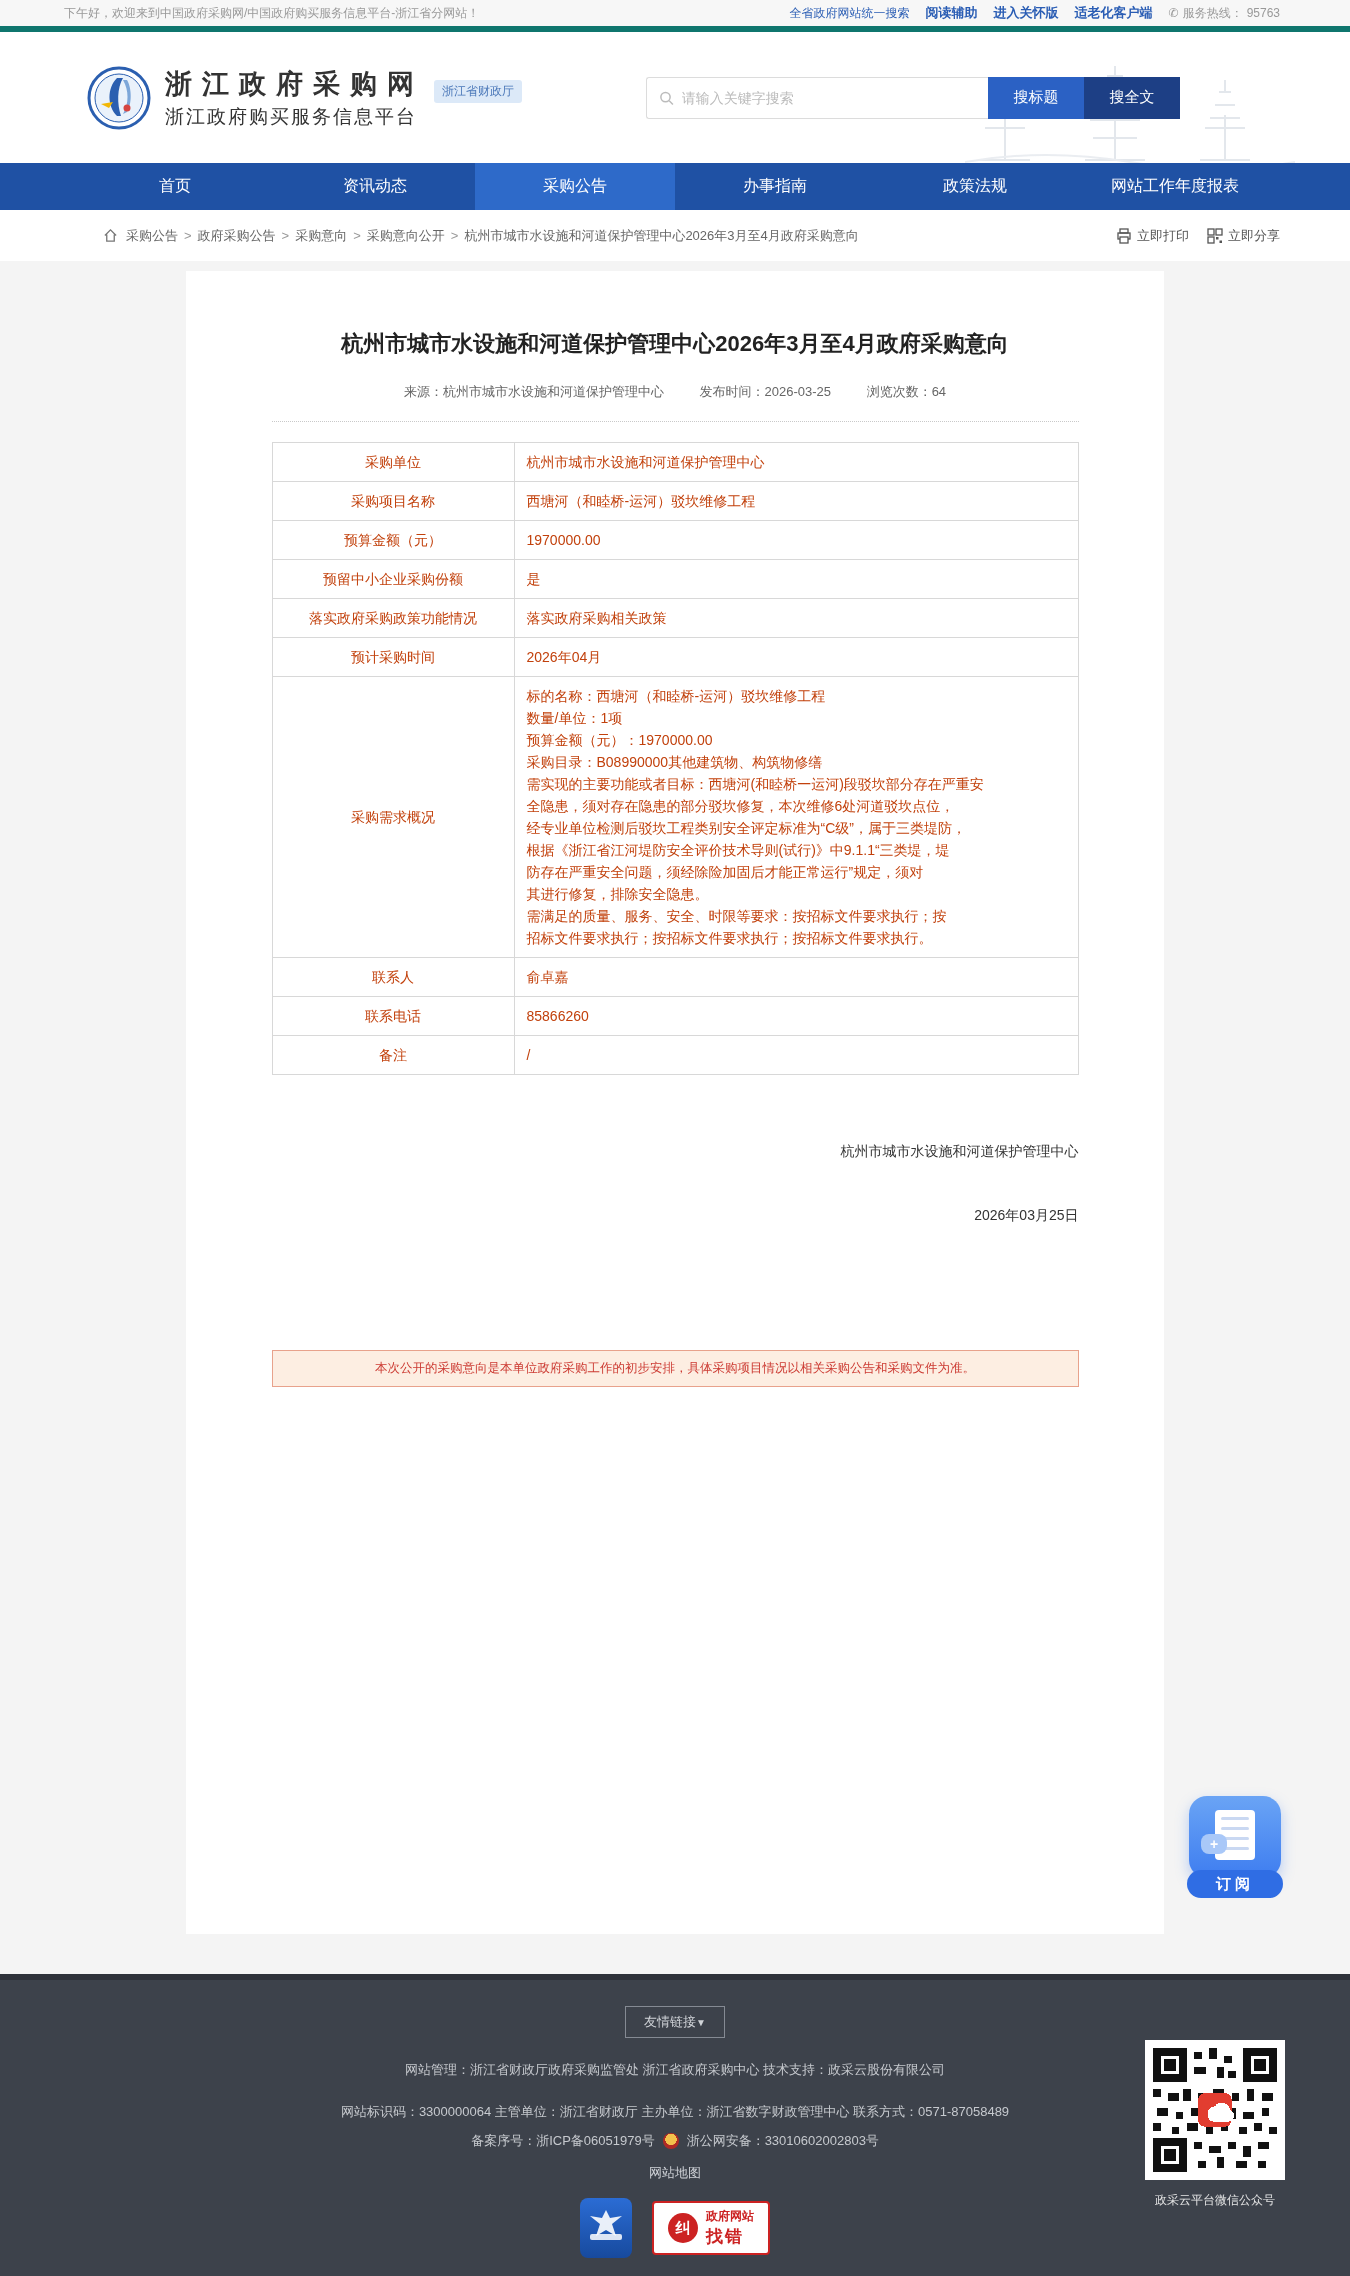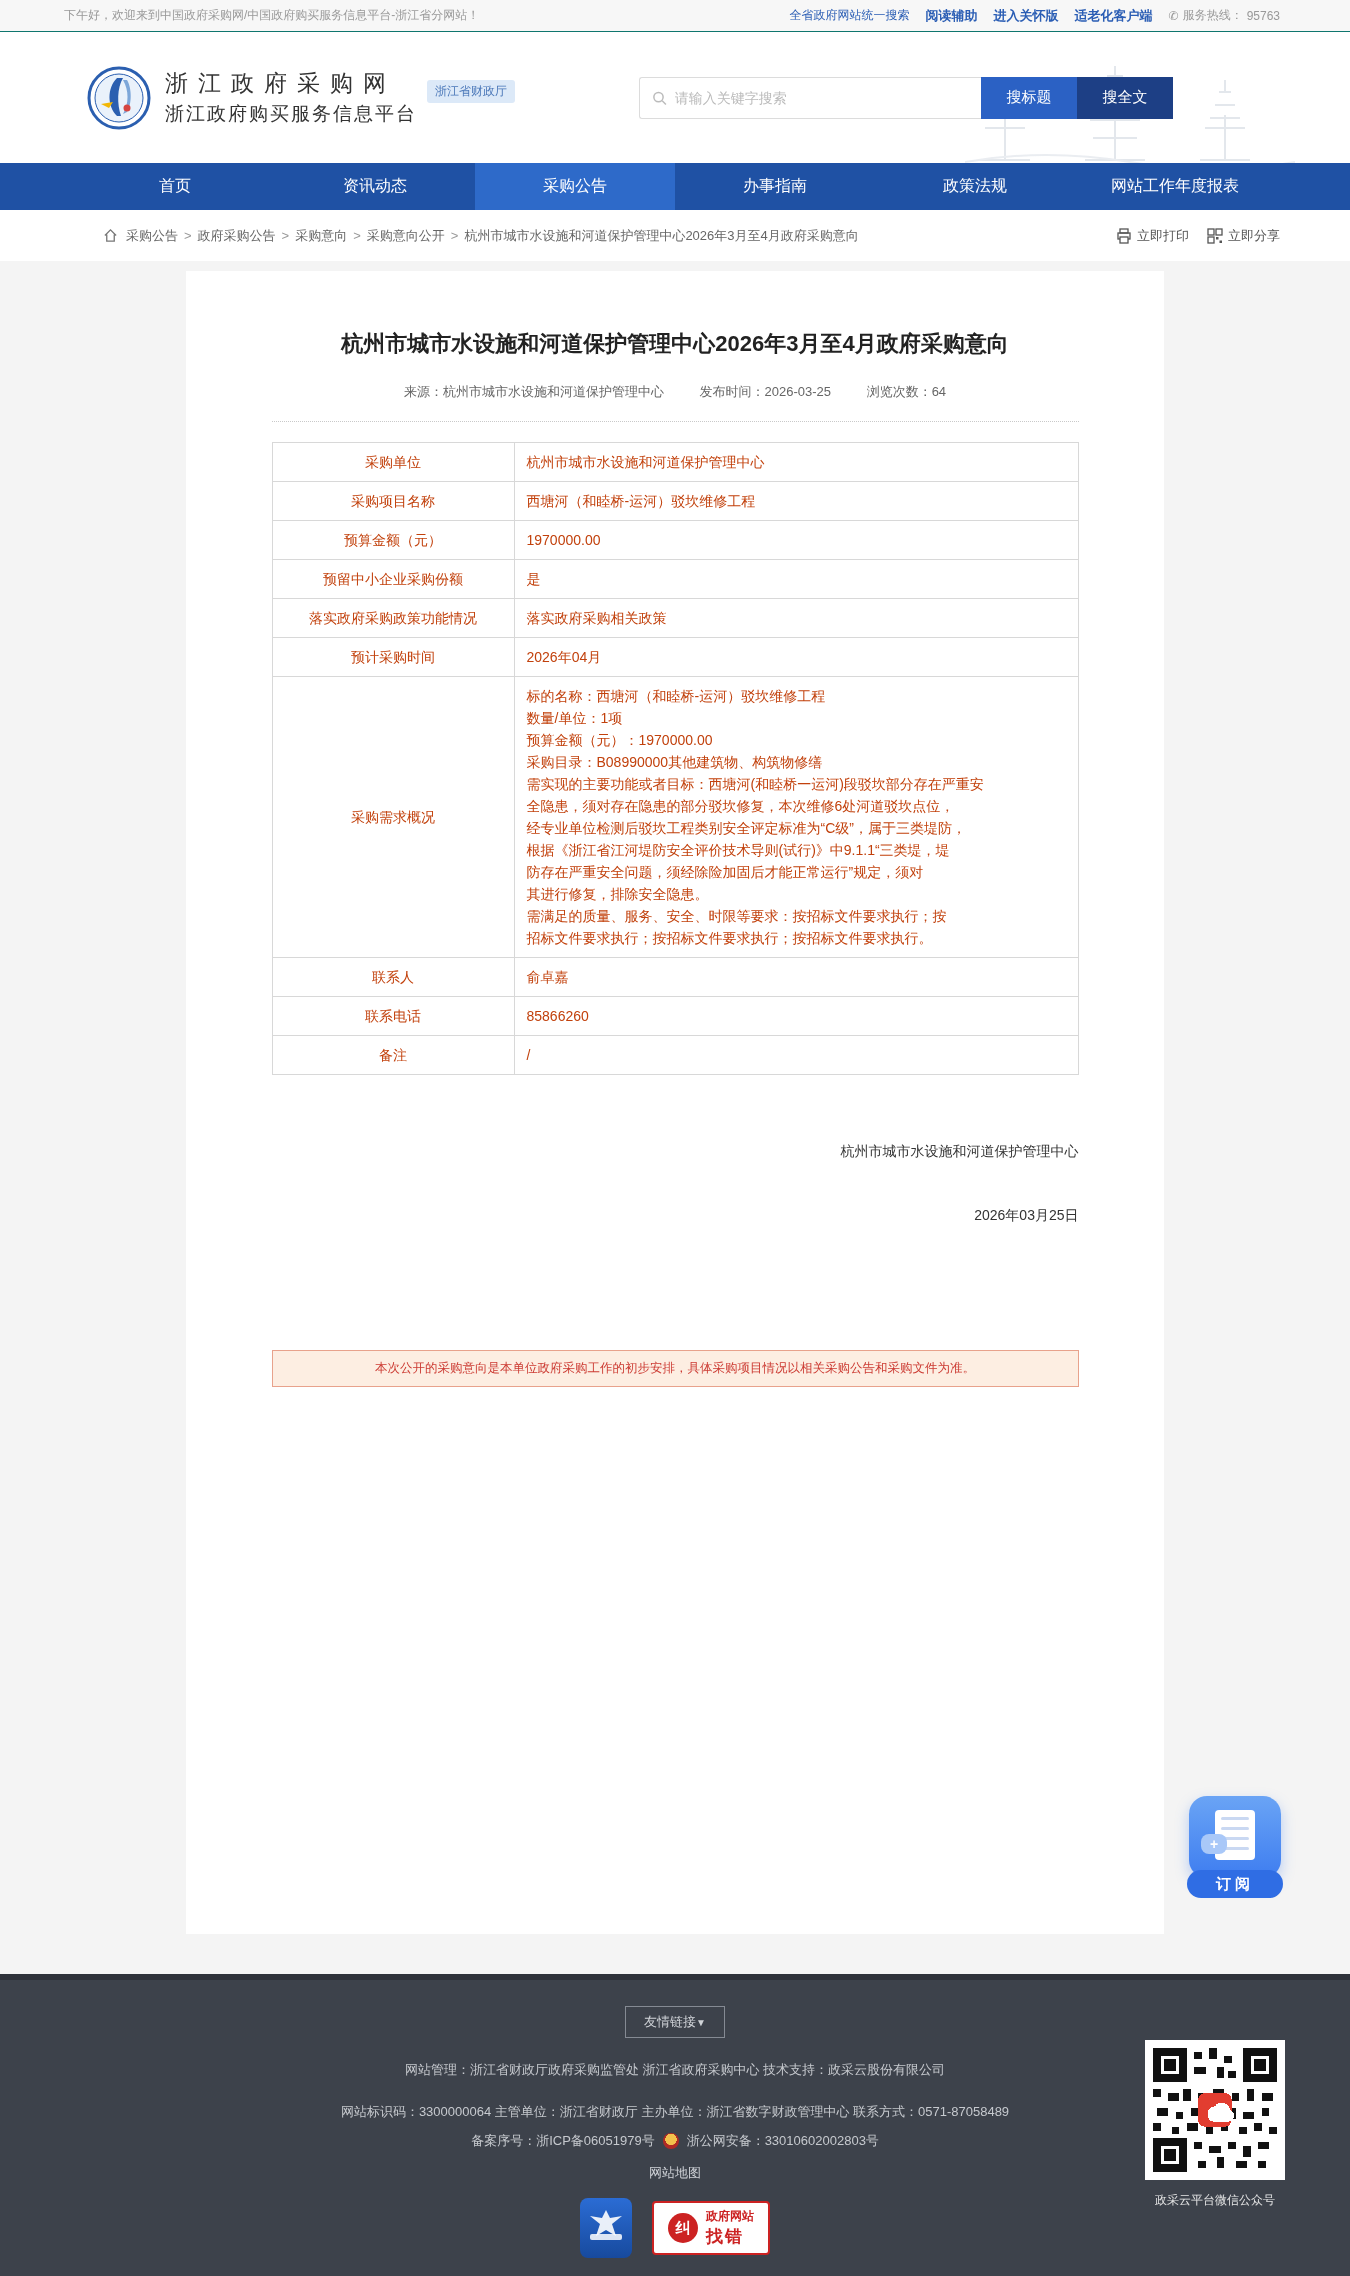--- a/index.html
+++ b/index.html
@@ -2,33 +2,33 @@
 <html><head>
 <meta charset="utf-8">
 <style>
   * { margin:0; padding:0; box-sizing:border-box; }
   html,body { width:1350px; }
   body {
     font-family:"Liberation Sans","DejaVu Sans",sans-serif;
     background:#f4f4f4; color:#333; position:relative; height:2276px; overflow:hidden;
   }
   
-  .topbar { height:32px; background:#f7f7f7; border-bottom:1px solid #0f766e;
+  .topbar { height:32px; background:#f7f7f7; border-bottom:6px solid #0f766e;
     display:flex; align-items:center; justify-content:space-between; padding:0 70px 0 64px;
     font-size:12px; color:#999; }
   .topbar-right { display:flex; align-items:center; gap:16px; }
   .topbar-right .tlink { color:#2a5db4; font-size:13px; font-weight:bold; text-decoration:none; cursor:pointer; }
   .topbar-right .tlink.small { font-weight:normal; font-size:12px; }
   .hotline { color:#999; font-size:12px; display:flex; align-items:center; gap:4px; }
   
   .header { height:131px; background:#fff; position:relative; overflow:hidden; }
   .header-inner { display:flex; align-items:center; height:100%; padding-left:87px; position:relative; z-index:2; }
   .logo-wrap { display:flex; align-items:center; }
   .logo-emblem { width:64px; height:64px; margin-right:14px; }
-  .logo-text .l1 { font-size:23px; font-weight:normal; color:#333; letter-spacing:10px; white-space:nowrap; }
+  .logo-text .l1 { font-size:27px; font-weight:bold; color:#333; letter-spacing:10px; white-space:nowrap; }
   .logo-text .l2 { font-size:19px; color:#333; letter-spacing:2px; margin-top:2px; white-space:nowrap; }
   .fin-badge { background:#dce9f8; color:#4a77b8; font-size:12px; padding:3px 8px; border-radius:3px;
     margin-left:10px; align-self:flex-start; margin-top:14px; white-space:nowrap; }
   .search-area { display:flex; margin-left:96px; height:42px;padding-left:28px; }
   .search-box { width:342px; height:42px; border:1px solid #dcdcdc; border-right:none; background:#fff;
     display:flex; align-items:center; padding:0 12px; border-radius:3px 0 0 3px; }
   .search-box input { border:none; outline:none; font-size:14px; color:#333; width:100%; margin-left:8px;
     font-family:"Liberation Sans","DejaVu Sans",sans-serif; background:transparent; }
   .search-box input::placeholder { color:#bbb; }
   .btn-search { width:96px; height:42px; border:none; color:#fff; font-size:15px; cursor:pointer;

